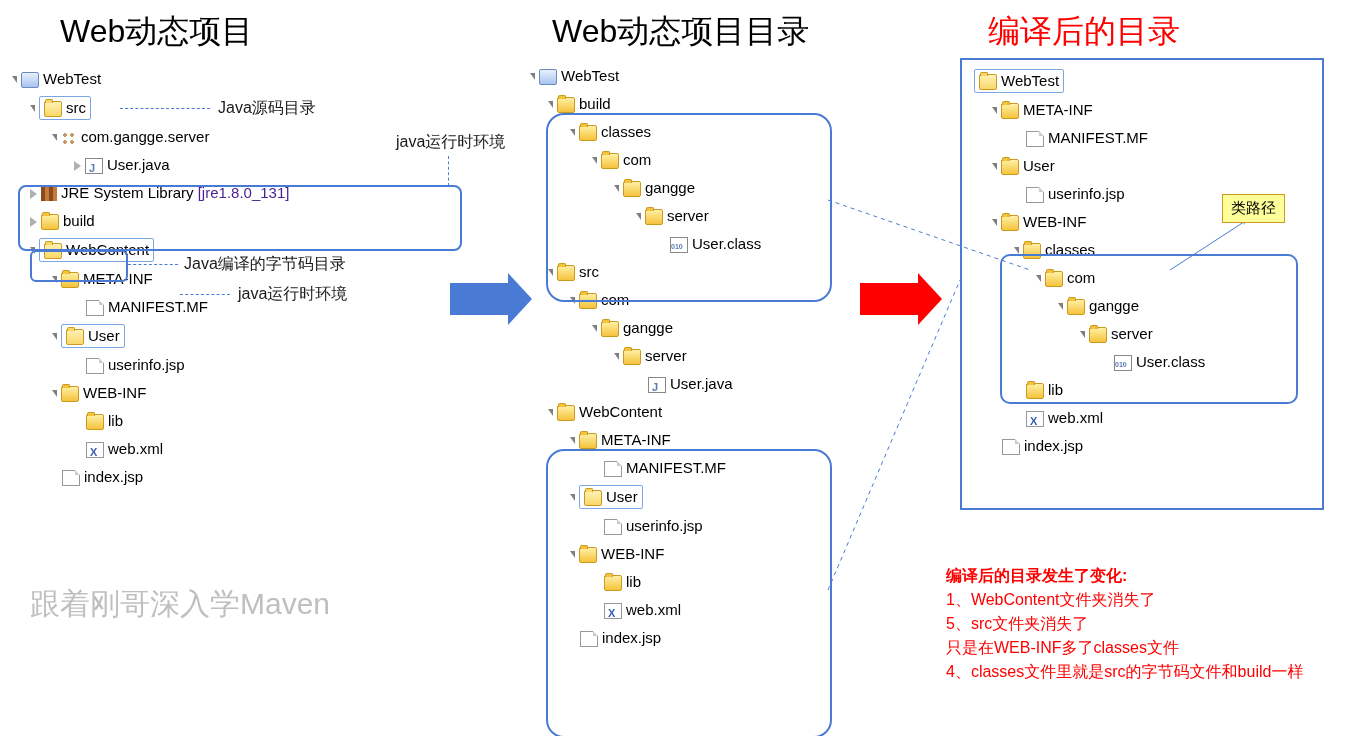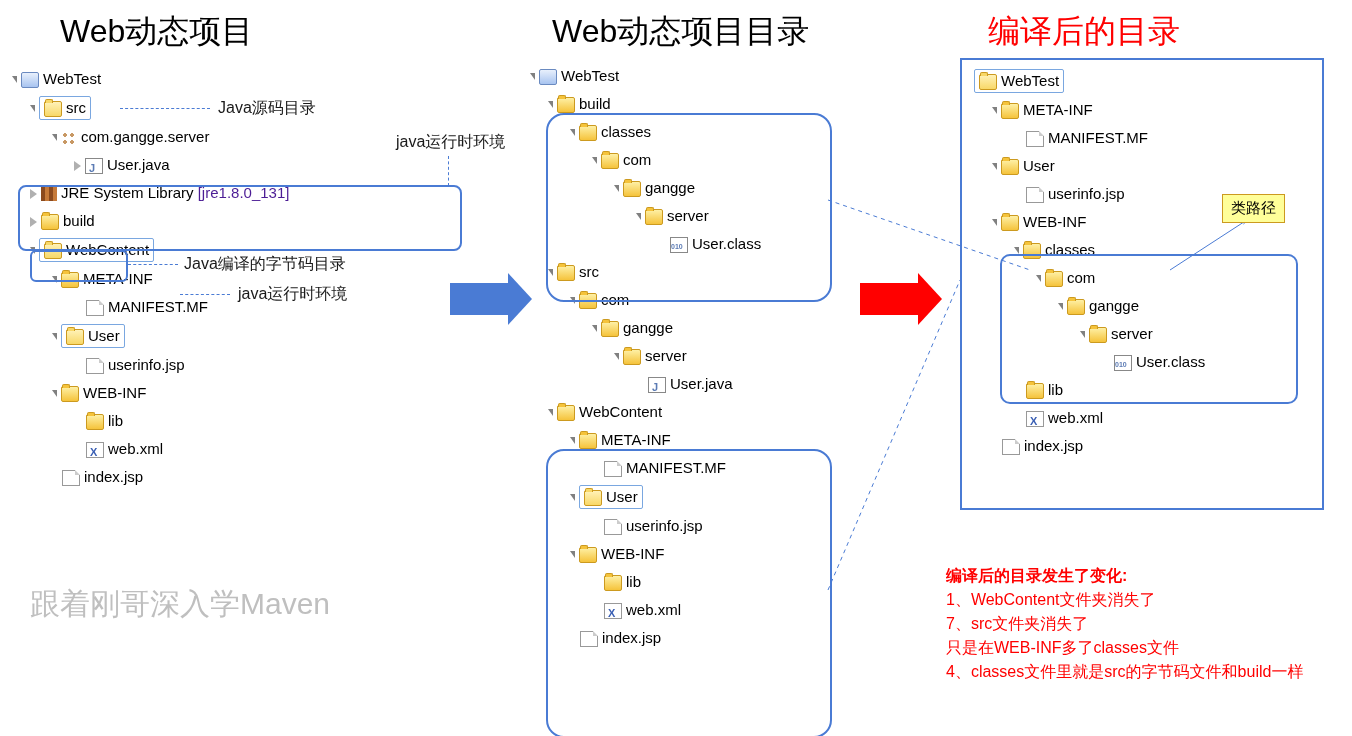--- a/index.html
+++ b/index.html
@@ -135,18 +135,18 @@
 <div class="tree-row"><span class="ind" style="width:28px"></span><span class="ico ico-file"></span><span>index.jsp</span></div>
 </div>
 
 <div class="box-blue" style="left:1000px;top:254px;width:294px;height:146px;border-radius:10px"></div>
 
 <div class="yellow-box" style="left:1222px;top:194px">类路径</div>
 
 <div class="red-notes" style="left:946px;top:564px">
 <div class="hd">编译后的目录发生了变化:</div>
 <div>1、WebContent文件夹消失了</div>
-<div>7、src文件夹消失了</div>
+<div>5、src文件夹消失了</div>
 <div>      只是在WEB-INF多了classes文件</div>
 <div>4、classes文件里就是src的字节码文件和build一样</div>
 </div>
 
 <div class="watermark" style="left:30px;top:584px">跟着刚哥深入学Maven</div>
 
 </body></html>

